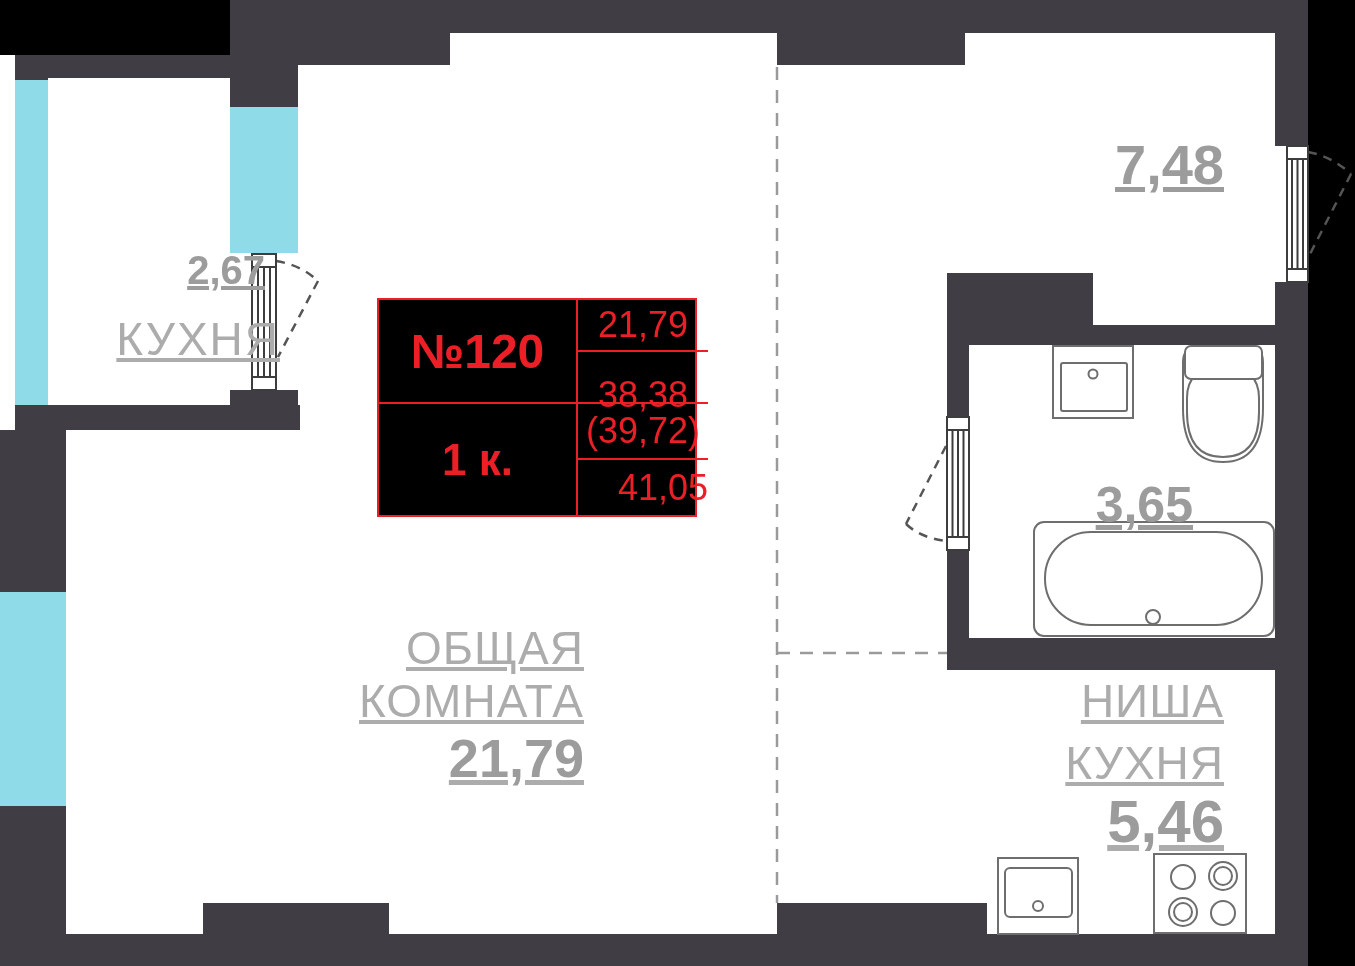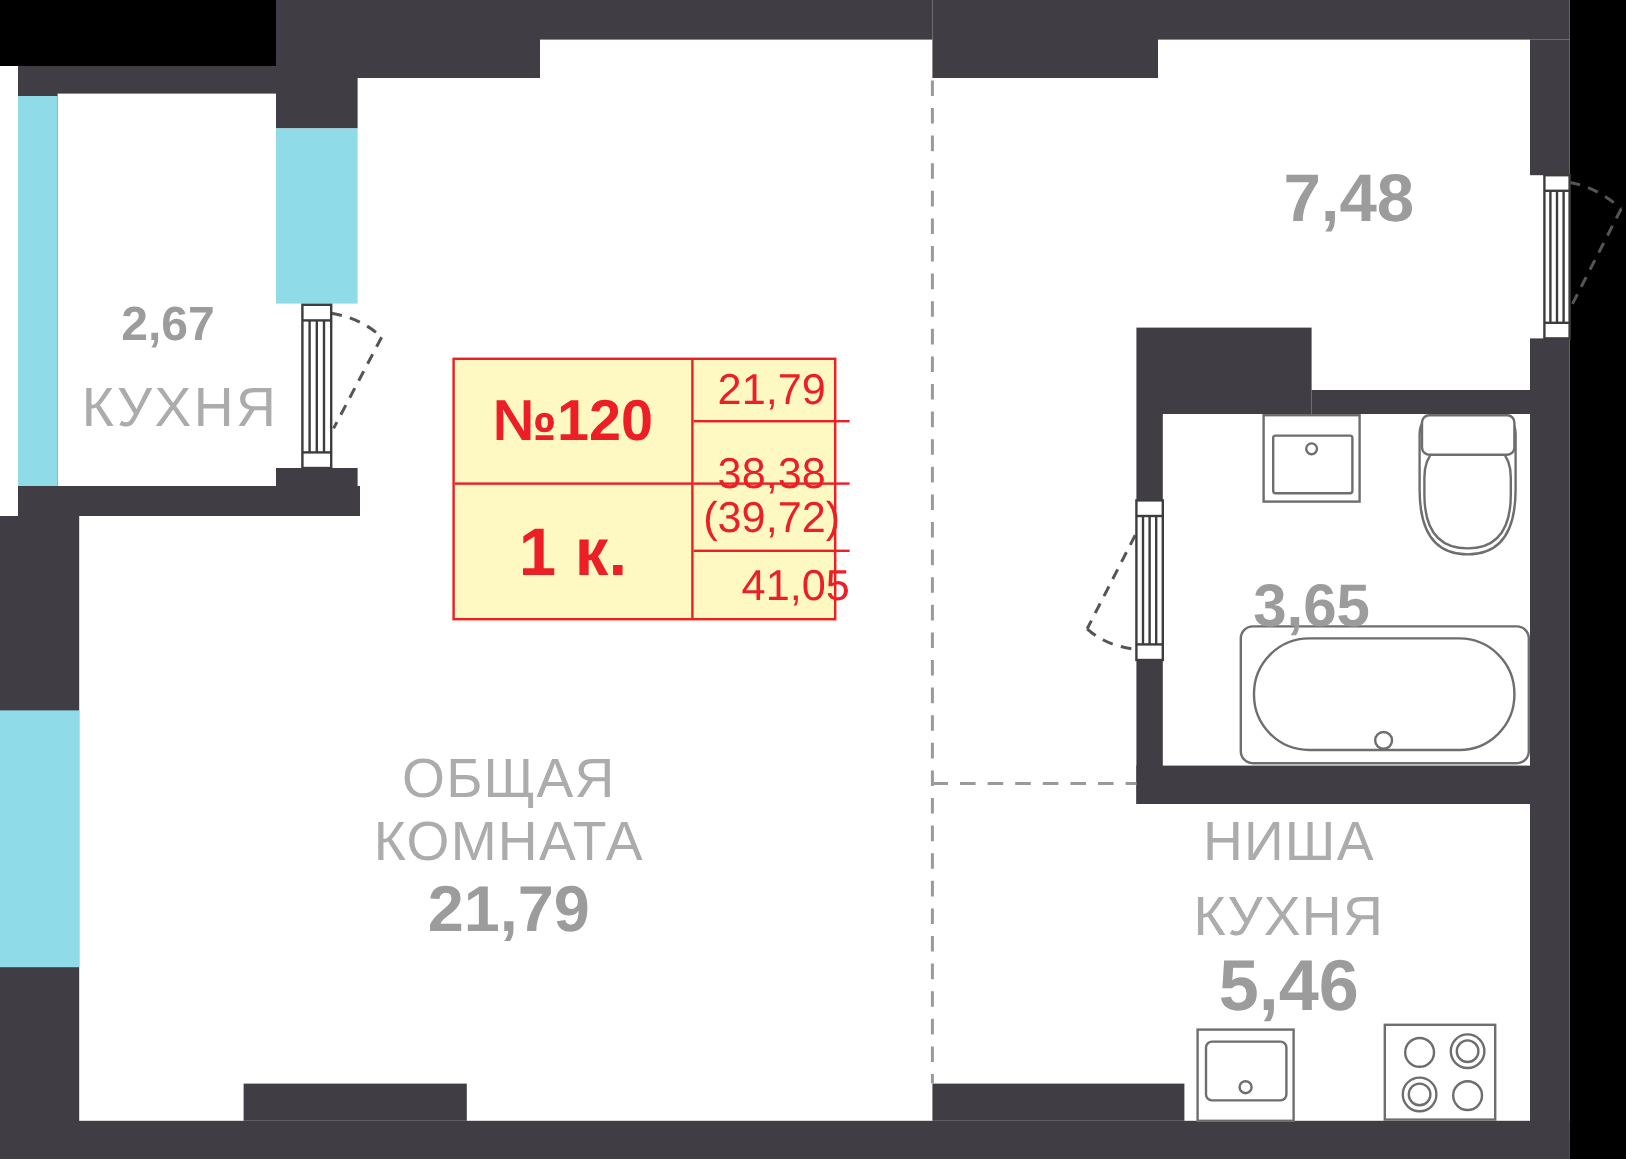--- a/index.html
+++ b/index.html
@@ -8,43 +8,44 @@
     width:1355px;height:966px;
     background:#ffffff;
     overflow:hidden;
     font-family:"Liberation Sans",sans-serif;
   }
   .w{position:absolute;background:var(--wall,#403e44);}
   .blk{position:absolute;background:var(--outside,#000000);}
   .win{position:absolute;background:var(--window,#8fdbe7);}
   svg.overlay{position:absolute;left:0;top:0;}
   .lbl{
-    position:absolute;text-align:center;
+    position:absolute;text-align:right;
     color:var(--label,#acacac);
     letter-spacing:1px;
     white-space:nowrap;
+    text-decoration:underline;
   }
   .strong{color:var(--number,#9c9c9c);font-weight:700;letter-spacing:0;}
   
   #unit-card{
     position:absolute;left:377px;top:298px;width:320px;height:219px;
     box-sizing:border-box;
     border:2px solid var(--accent,#ec1f27);
-    background:#fef9c3;
+    background:#000000;
     display:grid;
     grid-template-columns:199px 1fr;
     grid-template-rows:52px 52px 56px 1fr;
     color:var(--accent,#ec1f27);
   }
   #unit-card .cell{
     display:flex;align-items:center;justify-content:center;
     box-sizing:border-box;
   }
   .c-num{grid-column:1;grid-row:1/3;border-right:2px solid var(--accent);border-bottom:2px solid var(--accent);font-size:48px;font-weight:700;}
-  .c-rooms{grid-column:1;grid-row:3/5;border-right:2px solid var(--accent);font-size:56px;font-weight:700;}
+  .c-rooms{grid-column:1;grid-row:3/5;border-right:2px solid var(--accent);font-size:44px;font-weight:700;}
   .c-a{grid-column:2;font-size:36px;font-weight:500;}
   .c-a1{grid-row:1;border-bottom:2px solid var(--accent);}
   .c-a2{grid-row:2;border-bottom:2px solid var(--accent);margin-top:36px;}
   .c-a3{grid-row:3;border-bottom:2px solid var(--accent);}
   .c-a4{grid-row:4;padding-left:40px;}
 </style>
 </head>
 <body>
 
 <div id="plan">

